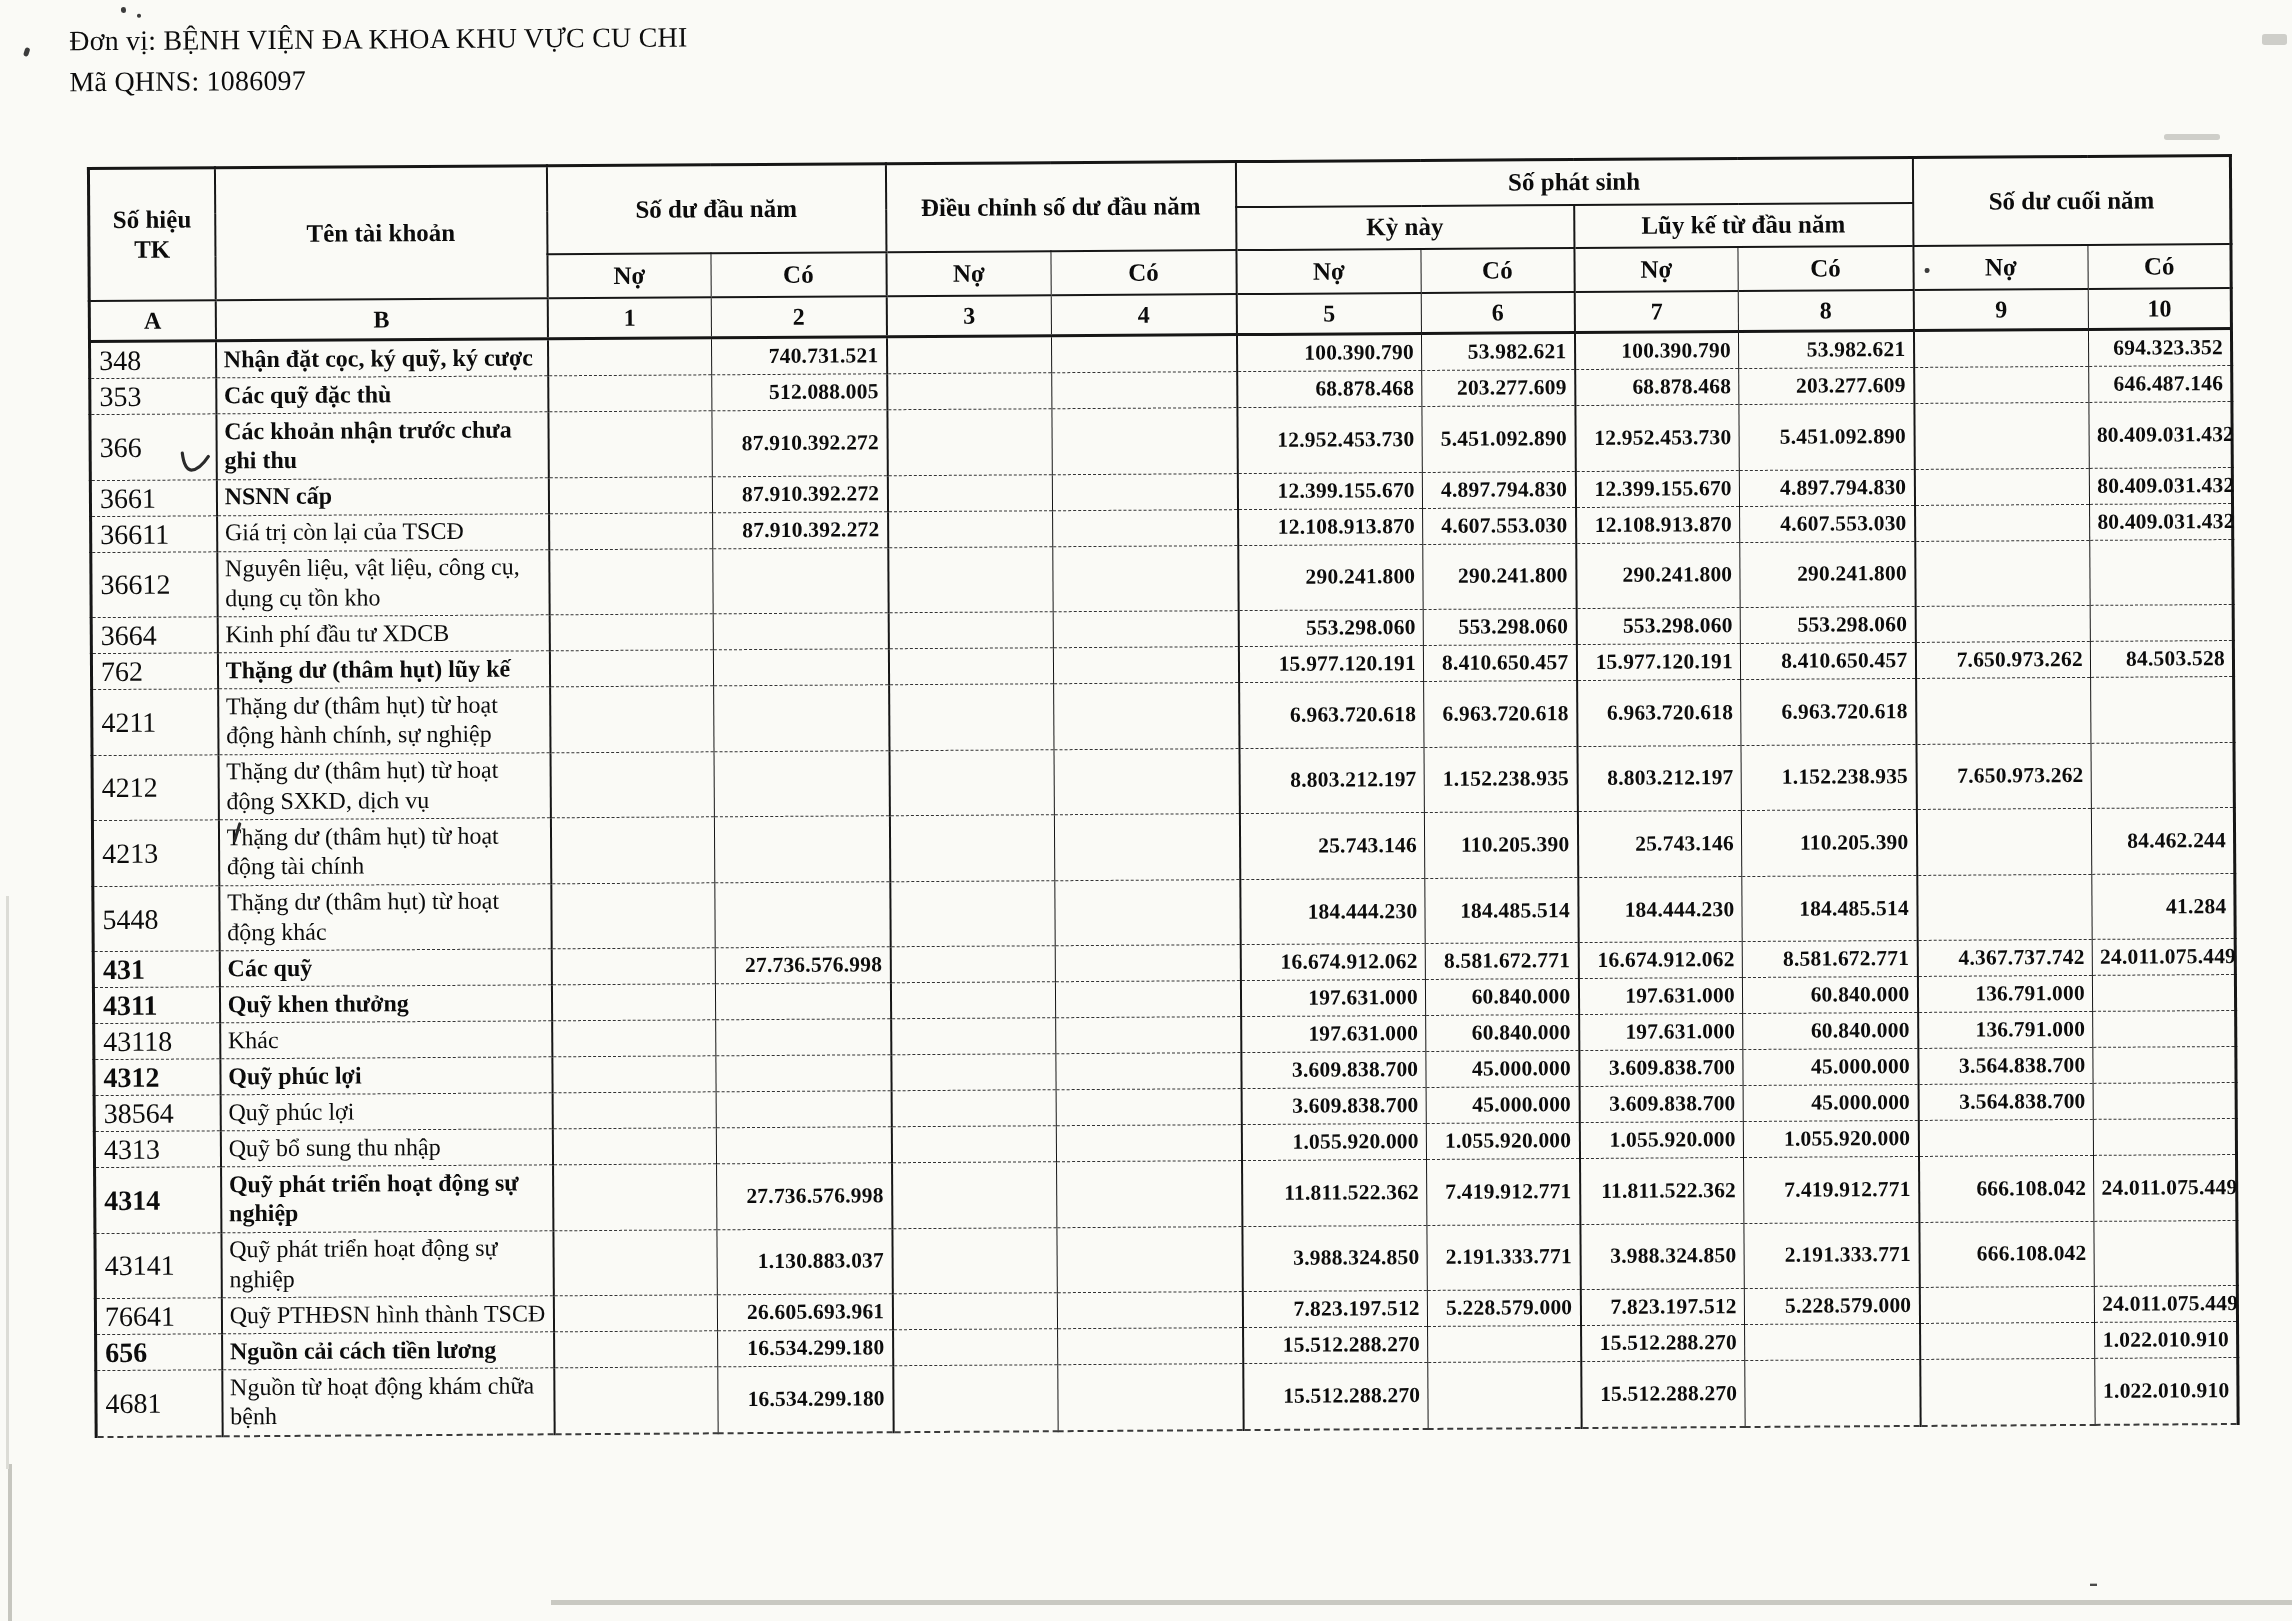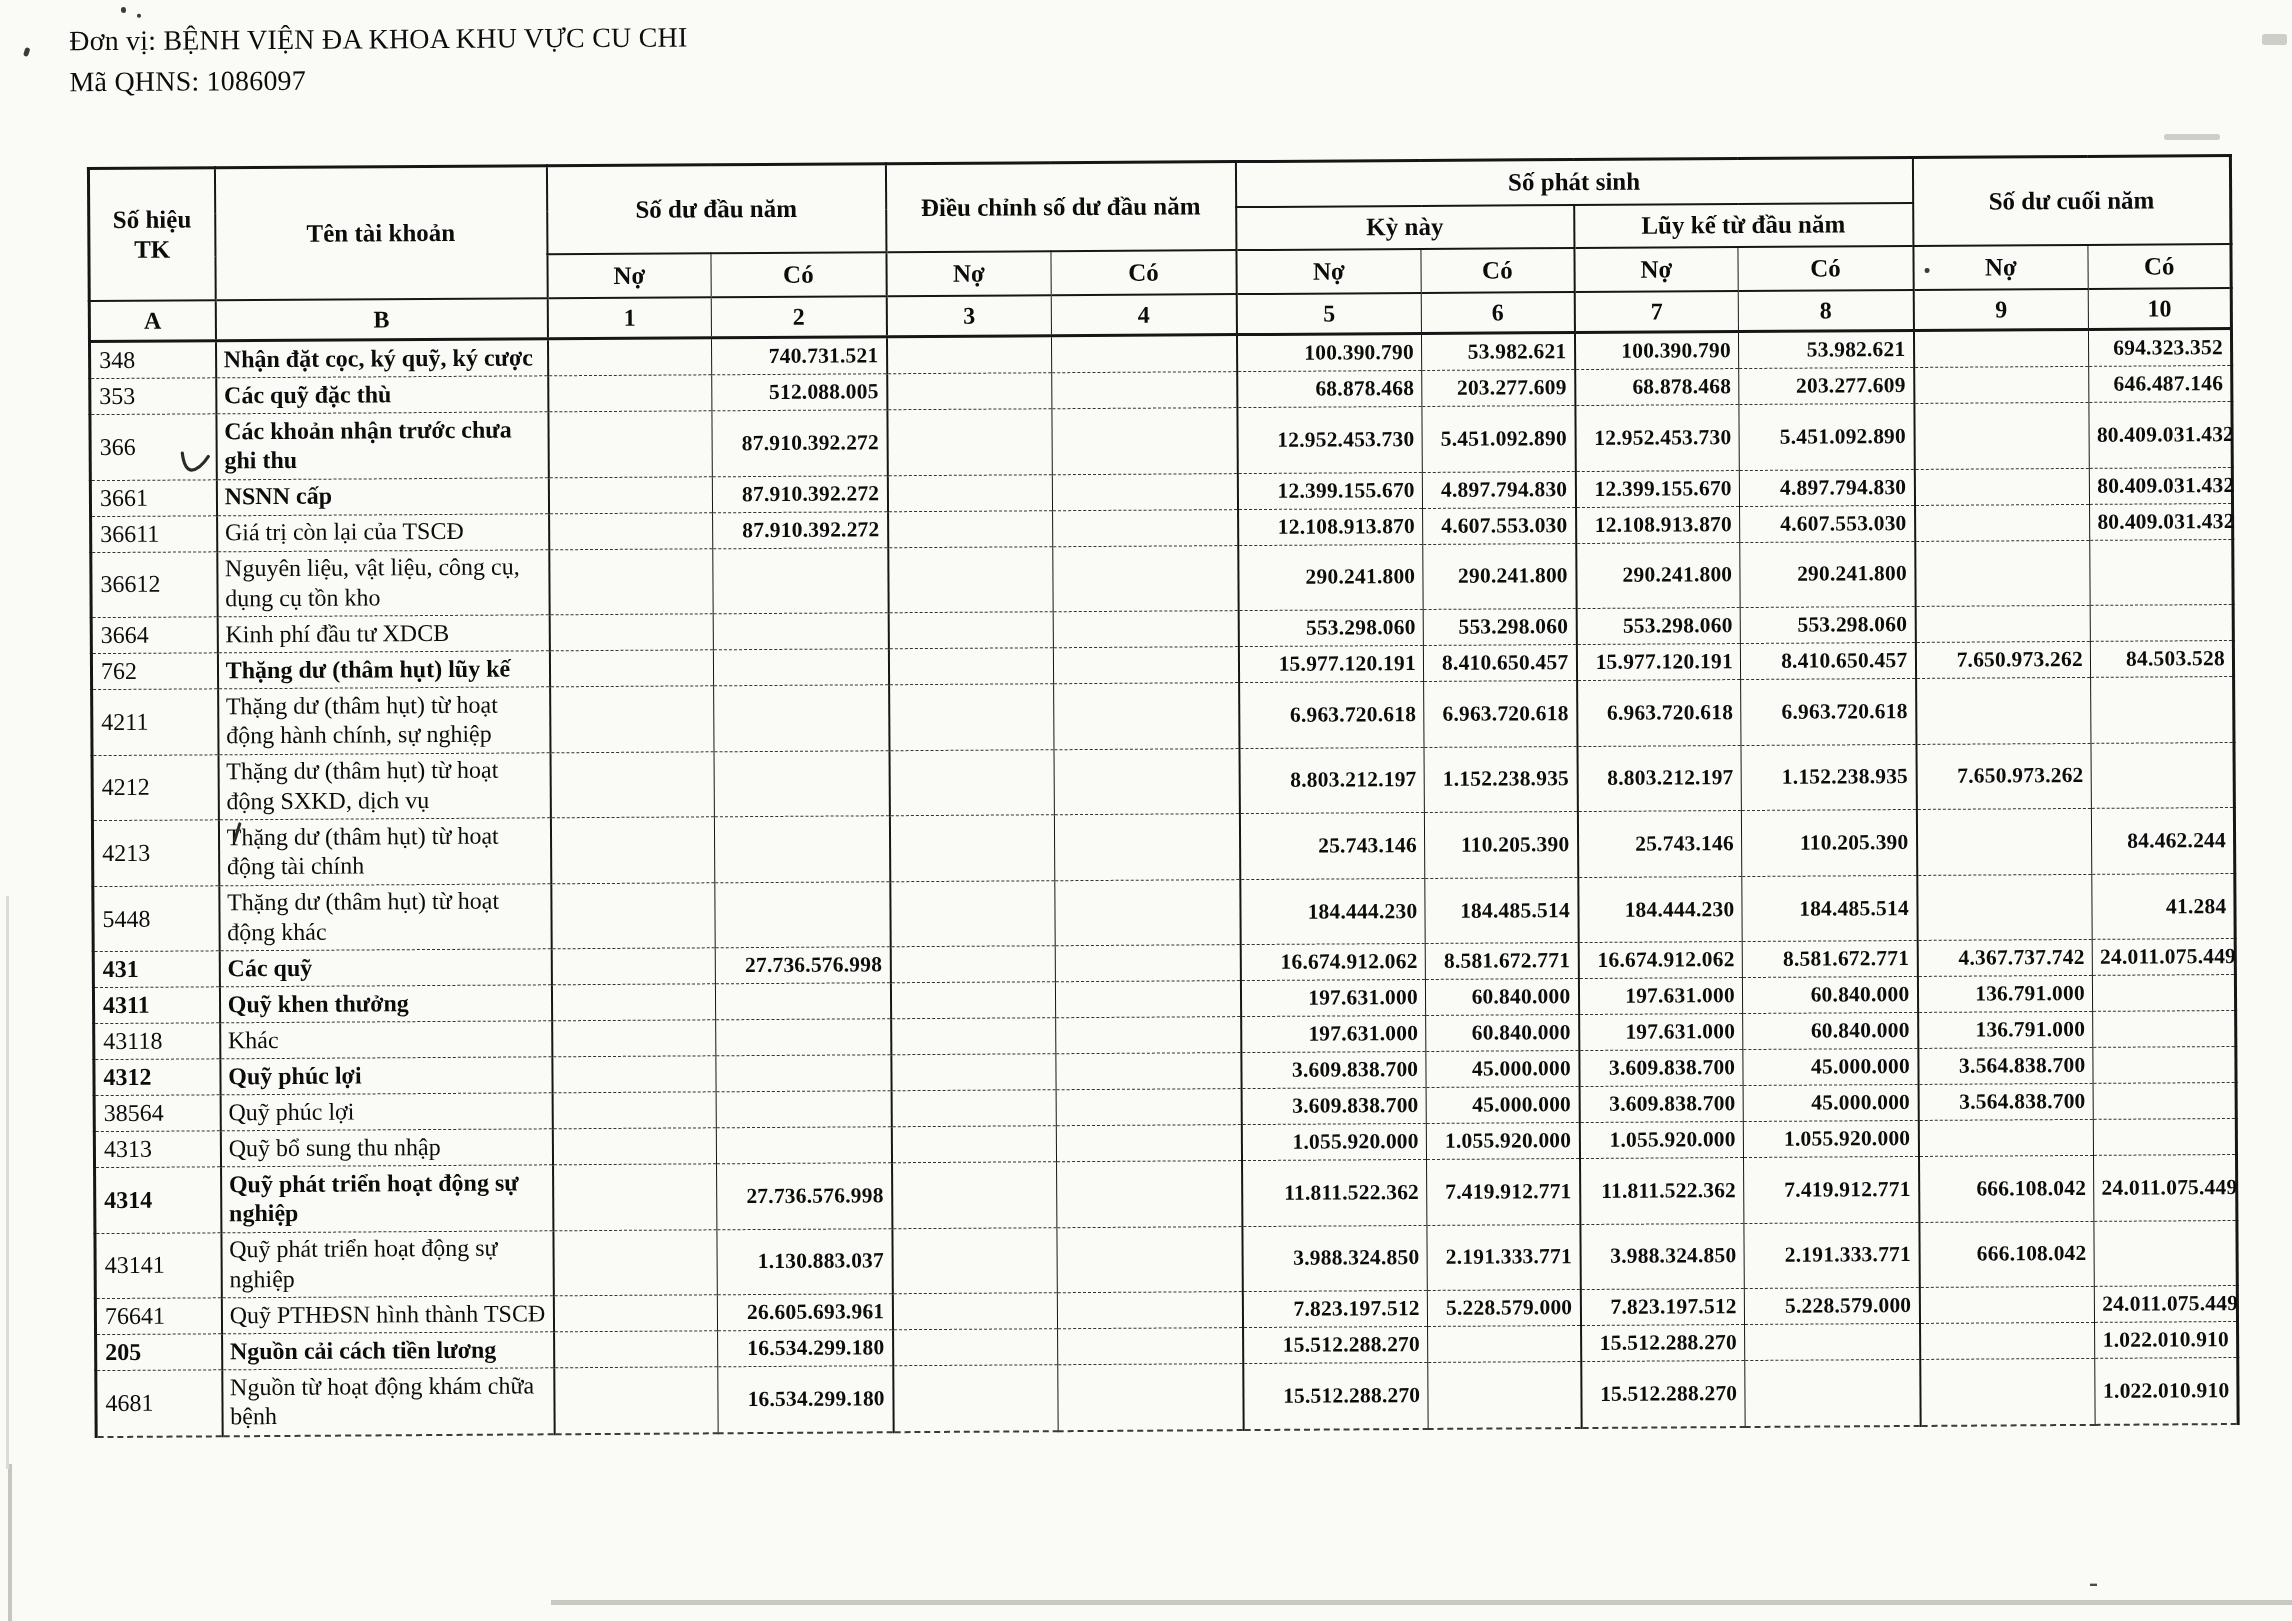--- a/index.html
+++ b/index.html
@@ -28,21 +28,21 @@
   }
   .tbl .tl{border-left:2.7px solid #161616;}
   .tbl tr.hrow1 th{height:41px;}
   .tbl tr.hrow2 th{height:39px;}
   .tbl tr.hrow3 th{height:41px;text-align:center;}
   .tbl tr.hrow4 th{height:36px;font-size:24px;border-bottom:3.6px solid #161616;}
   .tbl tbody td{
     border-left:1.8px solid #161616;border-bottom:1.8px dashed #333;
     vertical-align:middle;color:#0c0c0c;
   }
-  .tbl tbody td.col-a{font-size:24px;text-align:left;padding:1.8px 5.4px 1.8px 8px;line-height:29px;}
+  .tbl tbody td.col-a{font-size:28px;text-align:left;padding:1.8px 5.4px 1.8px 8px;line-height:29px;}
   .tbl tbody td.col-b{border-left:2.7px solid #161616;font-size:24px;text-align:left;padding:2.7px 5.4px 2.7px 7.2px;line-height:29.6px;}
   .tbl tbody td.num{font-size:21.5px;font-weight:bold;text-align:right;padding:2.7px 7.2px;line-height:29px;letter-spacing:0.2px;}
   .tbl tbody tr:last-child td{border-bottom:0;}
   .b{font-weight:bold;}
 
   
   .artifact{position:absolute;pointer-events:none;}
   .dot{background:#3c3c3c;border-radius:50%;}
   .smudge{background:#aaaaa4;opacity:.55;border-radius:2.7px;}
   .edge-line-bottom{left:551px;top:1600px;width:1742px;height:4.5px;background:#c9c9c2;}
@@ -405,21 +405,21 @@
           <td class="num tl"></td>
           <td class="num"></td>
           <td class="num tl">7.823.197.512</td>
           <td class="num">5.228.579.000</td>
           <td class="num tl">7.823.197.512</td>
           <td class="num">5.228.579.000</td>
           <td class="num tl"></td>
           <td class="num">24.011.075.449</td>
         </tr>
         <tr>
-          <td class="col-a b">205</td>
+          <td class="col-a b">656</td>
           <td class="col-b b">Nguồn cải cách tiền lương</td>
           <td class="num tl"></td>
           <td class="num">16.534.299.180</td>
           <td class="num tl"></td>
           <td class="num"></td>
           <td class="num tl">15.512.288.270</td>
           <td class="num"></td>
           <td class="num tl">15.512.288.270</td>
           <td class="num"></td>
           <td class="num tl"></td>

